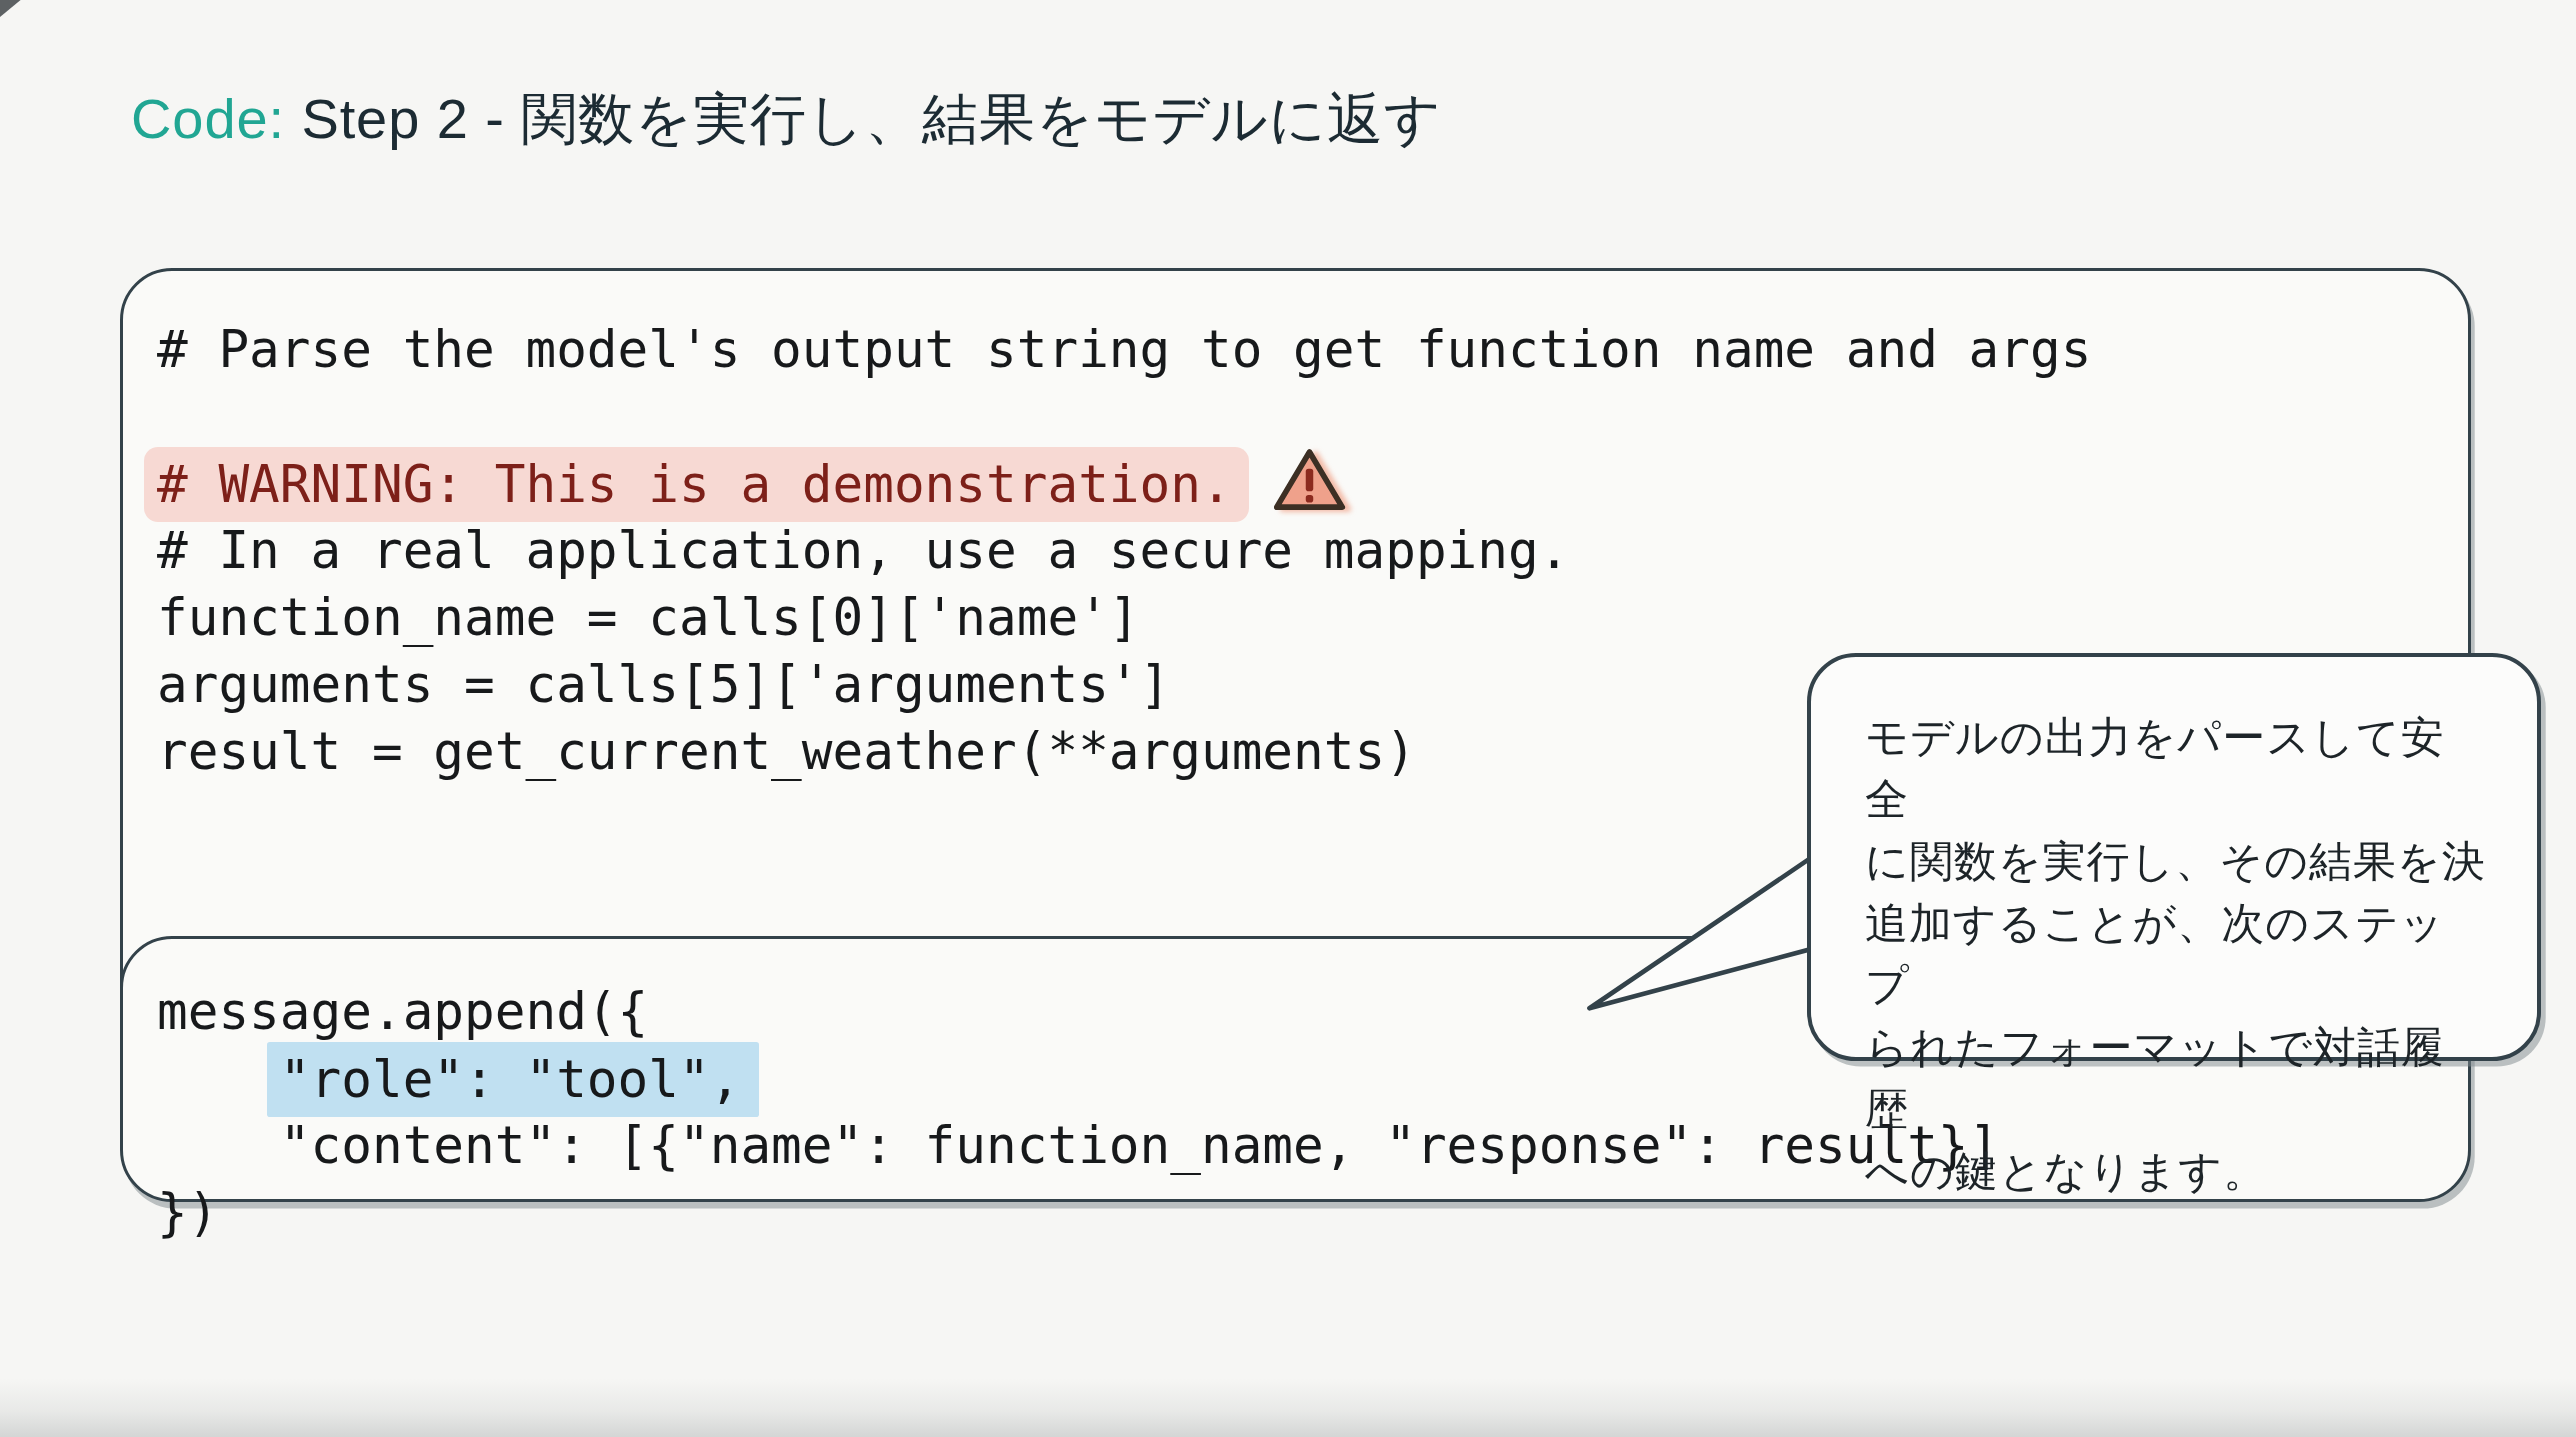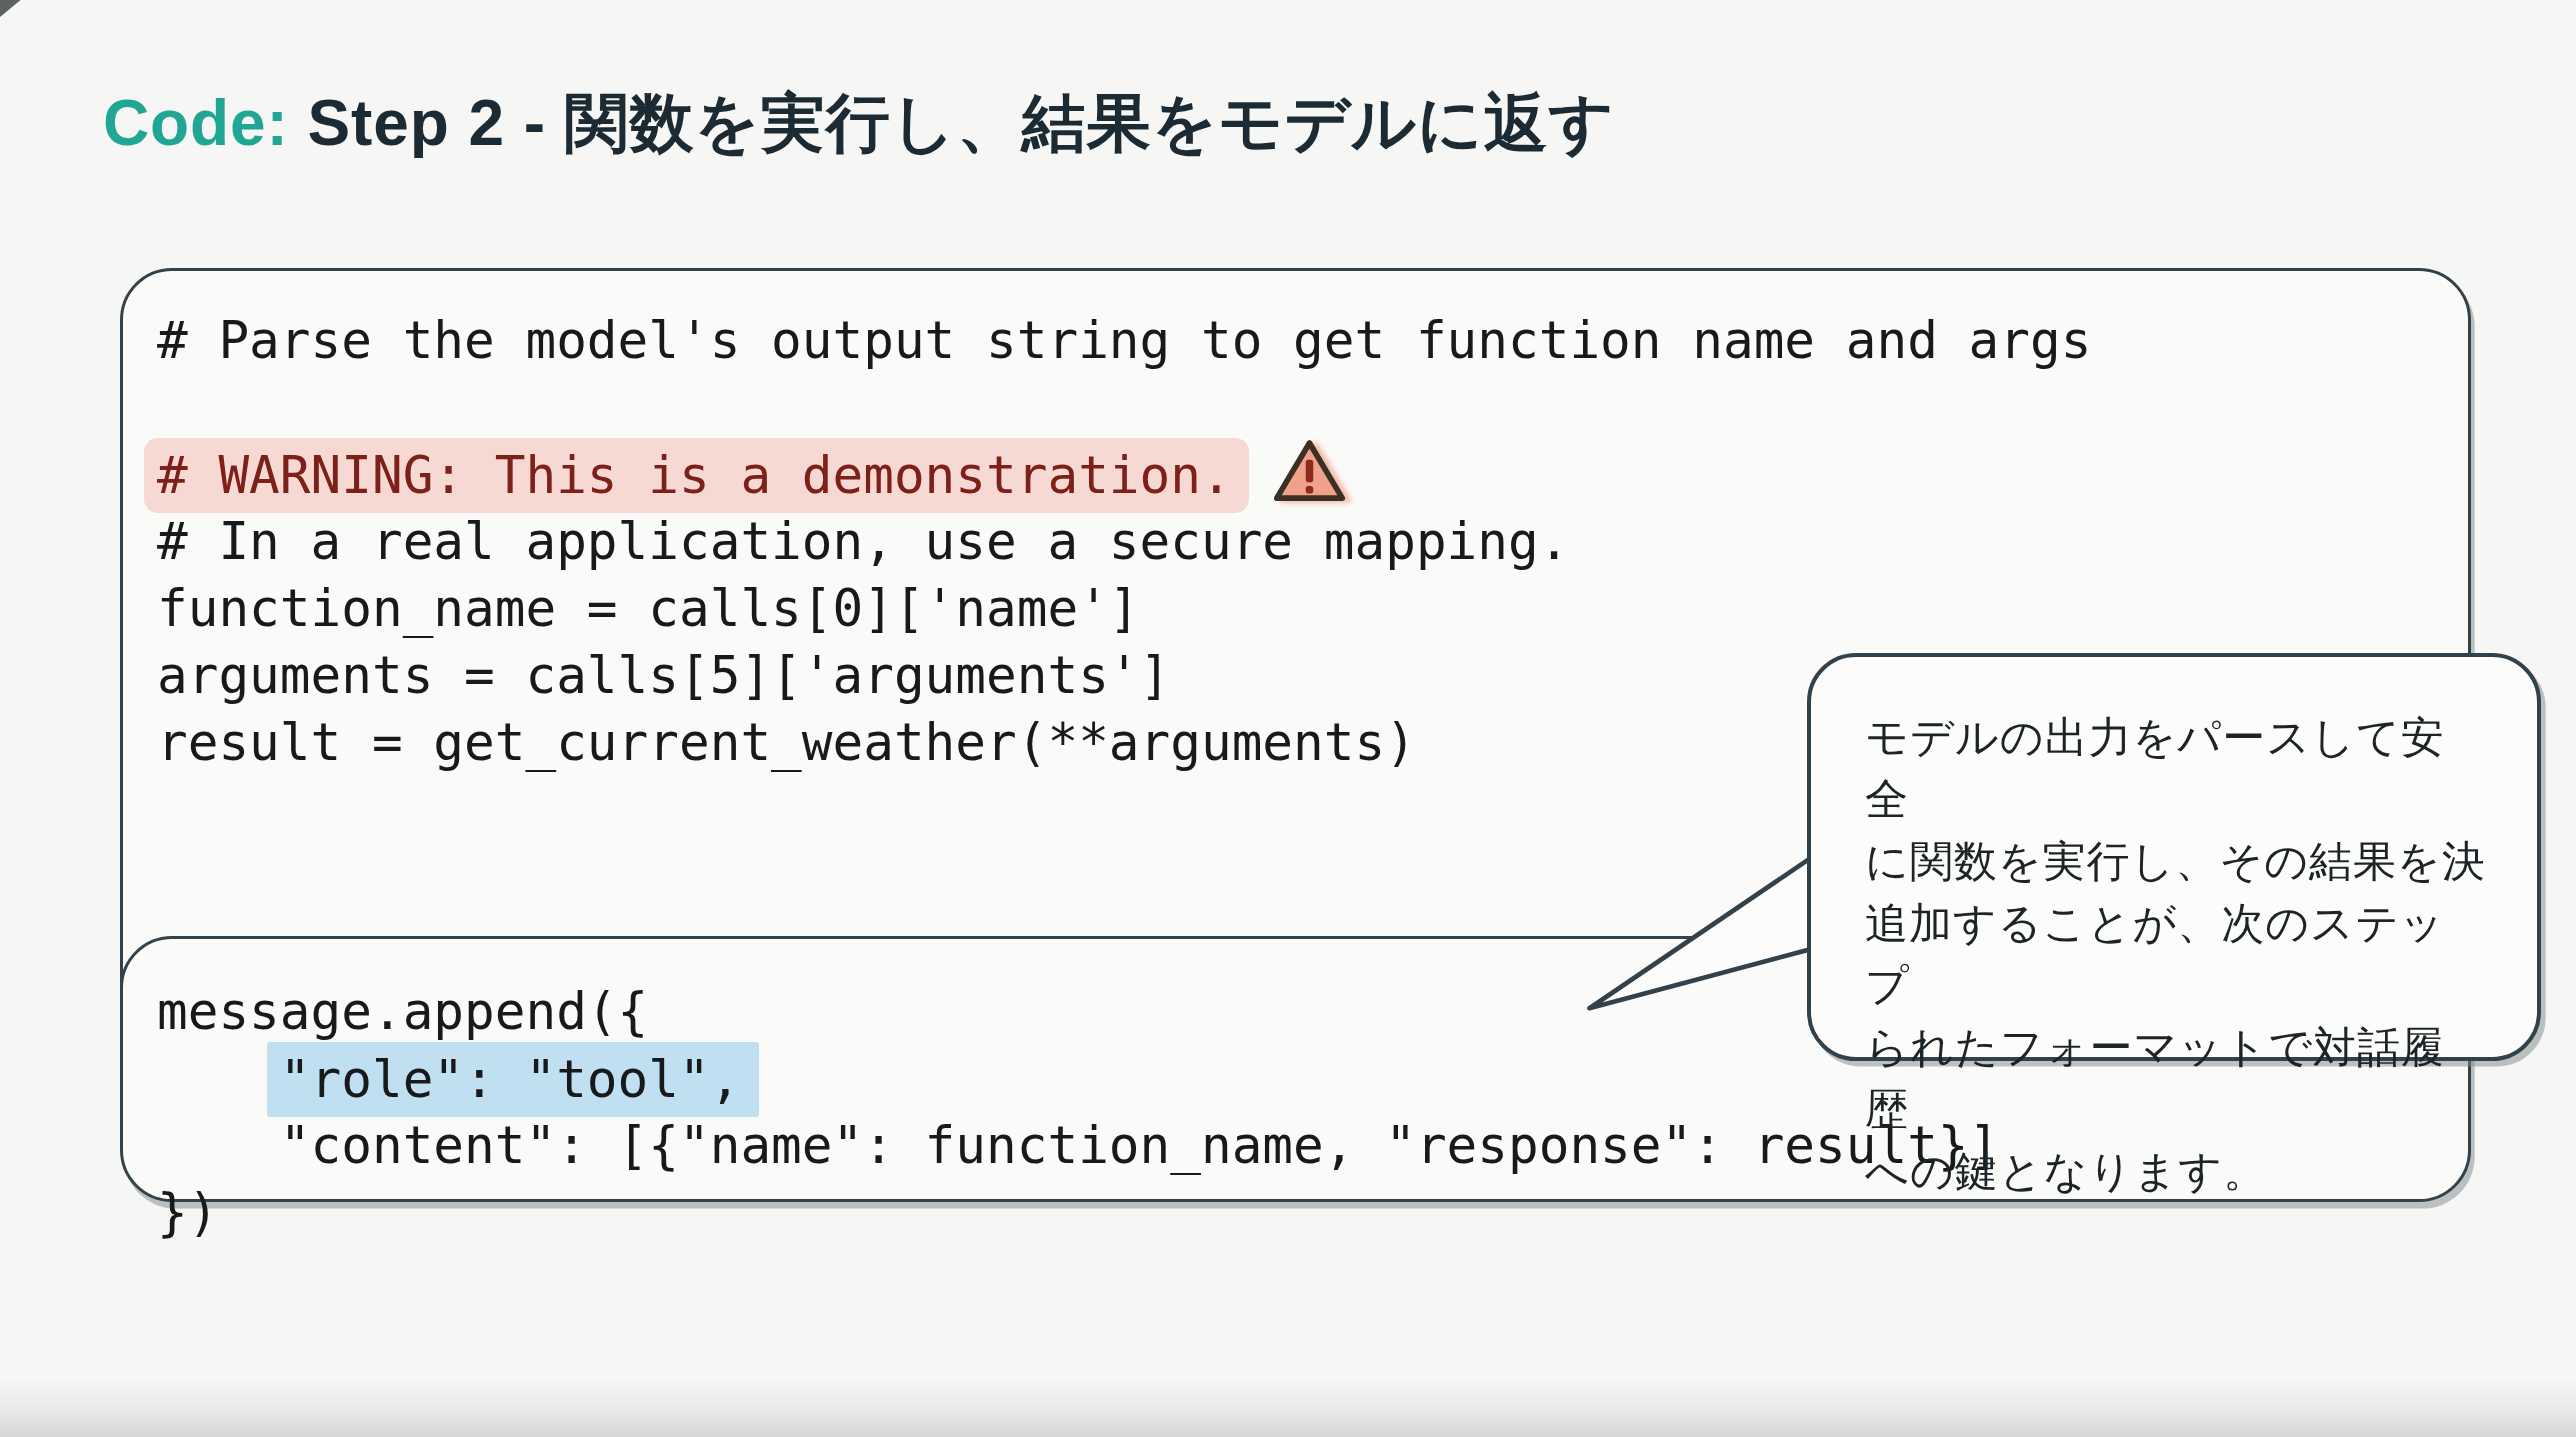--- a/index.html
+++ b/index.html
@@ -20,37 +20,37 @@
   }
   * { margin:0; padding:0; box-sizing:border-box; }
   html,body { width:2576px; height:1438px; }
   body {
     position:relative;
     background: var(--page-bg);
     font-family: "Liberation Sans", sans-serif;
     overflow:hidden;
   }
   .page-title {
-    position:absolute; left:103px; top:90px;
-    font-size:64px; font-weight:bold; line-height:1.05;
+    position:absolute; left:131px; top:90px;
+    font-size:56px; font-weight:normal; line-height:1.05;
     color: var(--title-text);
     letter-spacing:0.9px;
     white-space:pre;
   }
   .page-title .accent { color: var(--title-accent); }
   .code-box {
     position:absolute;
     left:120px; width:2351px;
     background: var(--box-bg);
     border:3.7px solid var(--box-border);
     border-radius:52px;
     box-shadow: 3.7px 6.6px 0 var(--box-shadow-color);
     z-index:1;
   }
-  .code-box.block1 { top:268px; height:791px; padding:36px 28px 0 34px; }
+  .code-box.block1 { top:268px; height:791px; padding:45px 28px 0 34px; }
   .code-box.block2 { top:936px; height:266px; padding:39px 28px 0 34px; }
   .code-line {
     font-family:"DejaVu Sans Mono", monospace;
     font-size:51px; line-height:67px; height:67px;
     color: var(--code-text);
     white-space:pre;
   }
   .code-line.blank { height:67px; }
   .hl-pink {
     background: var(--warning-bg);

